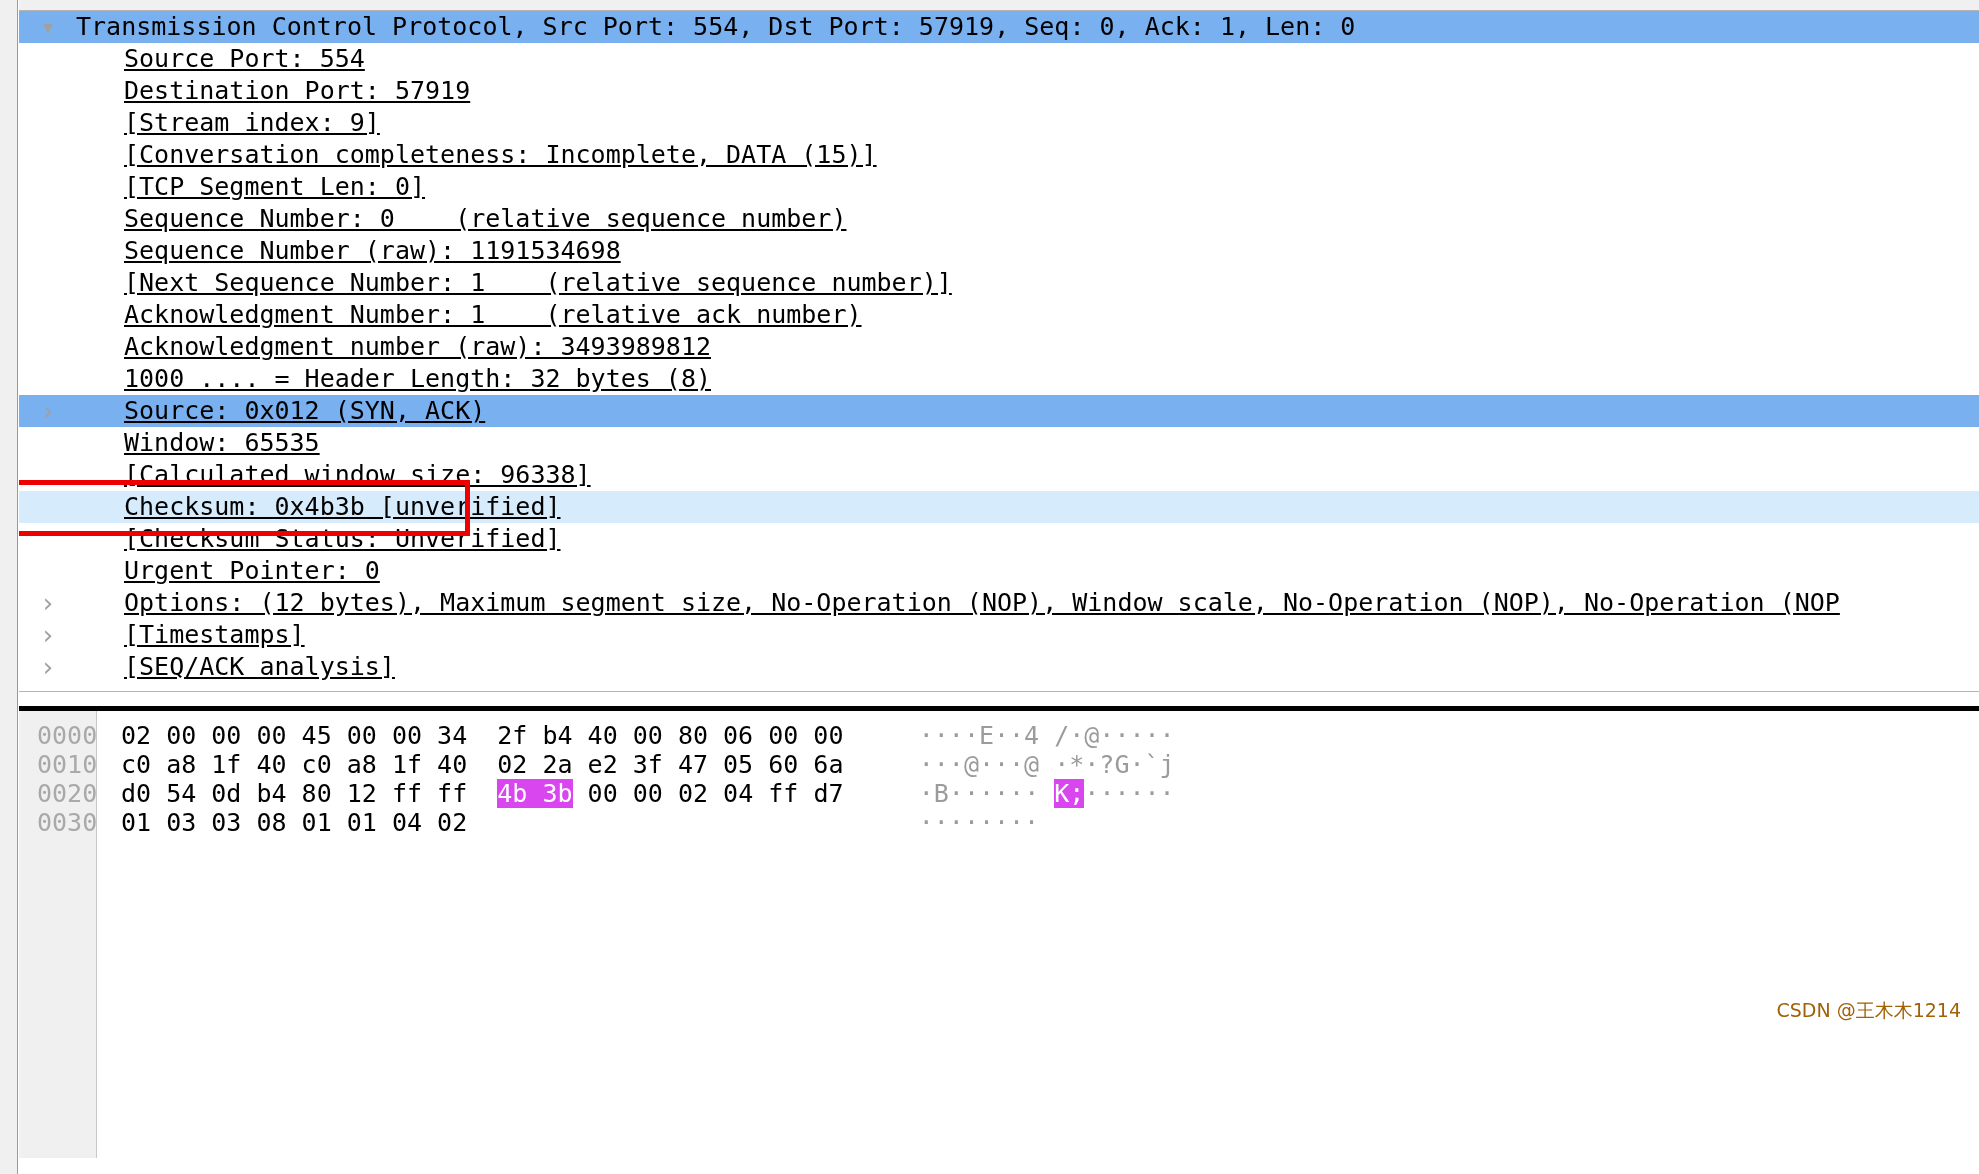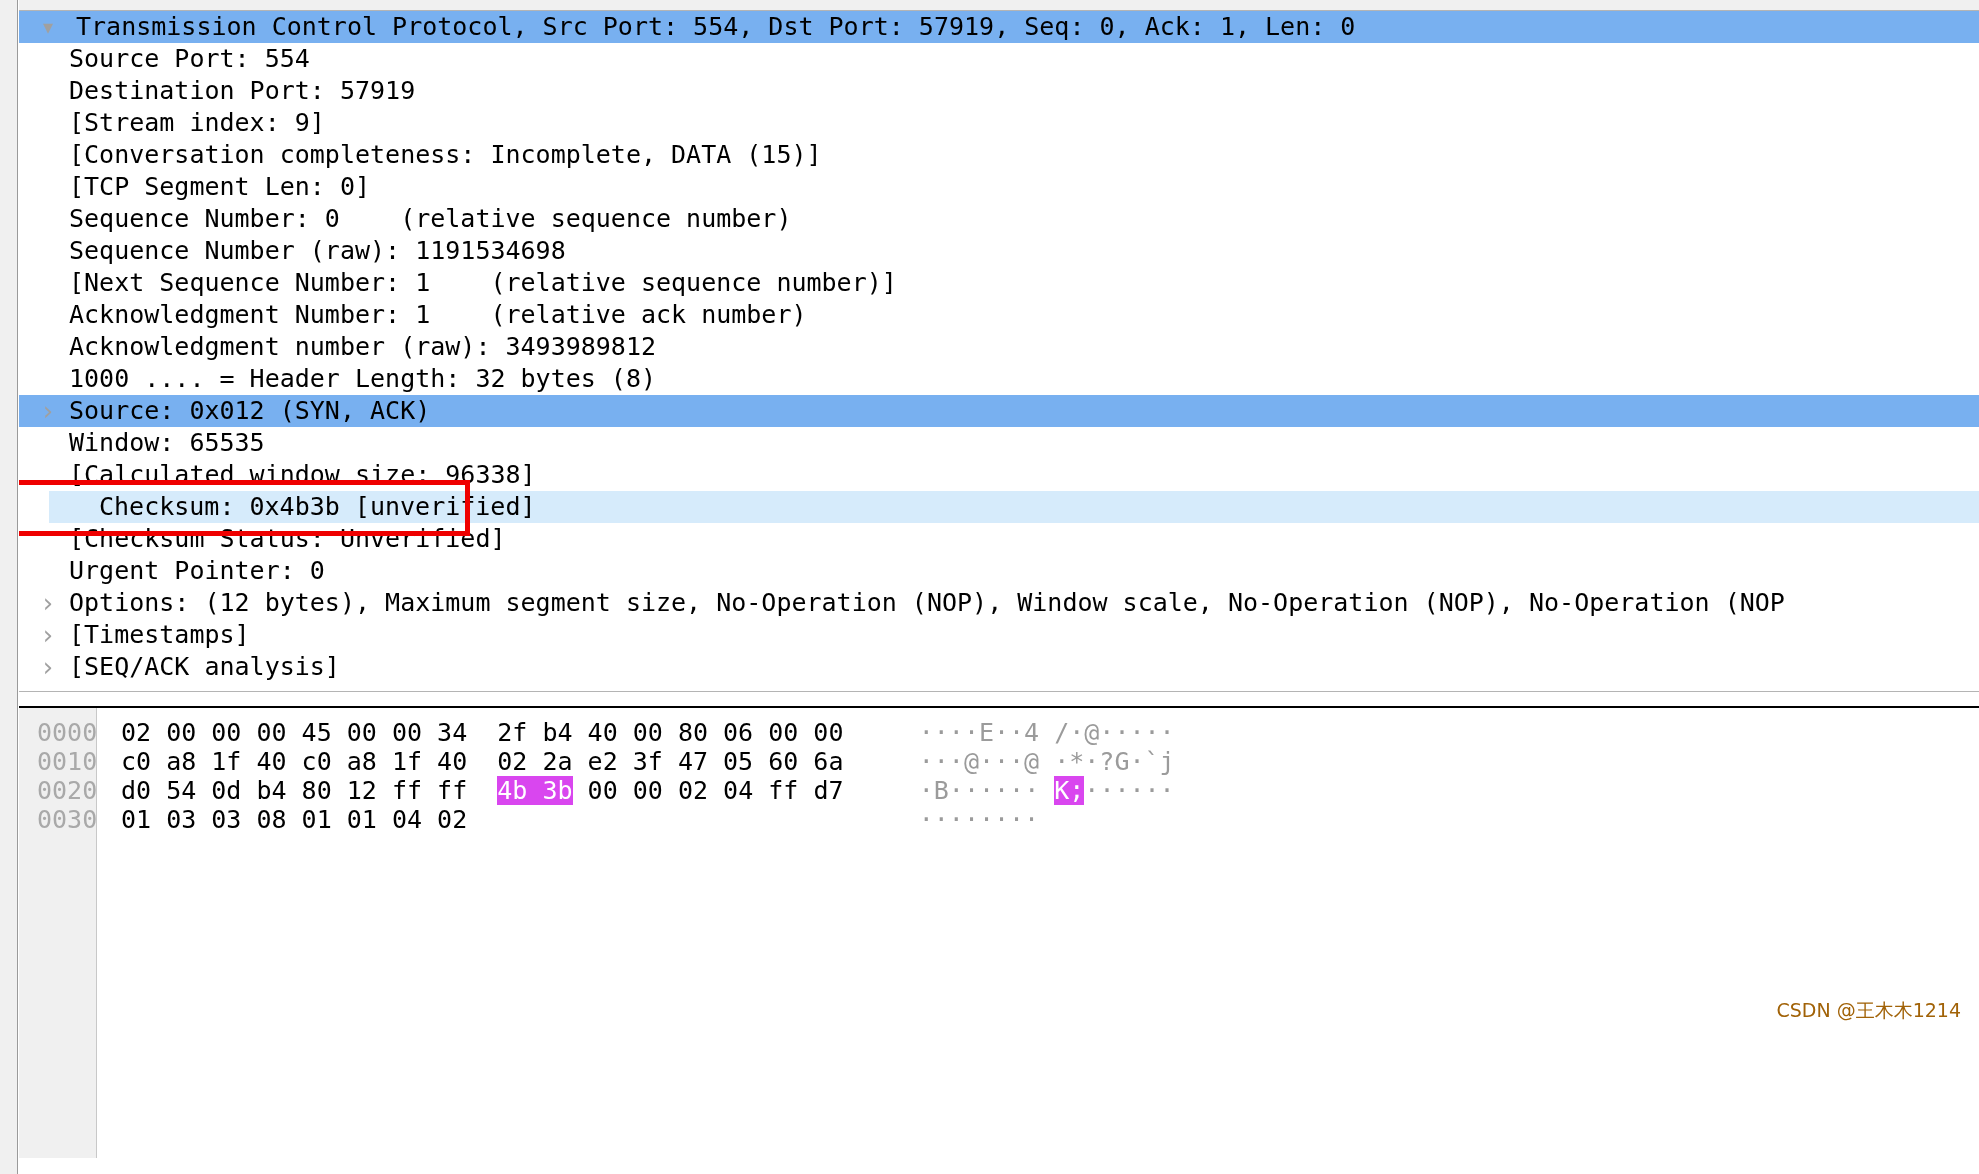--- a/index.html
+++ b/index.html
@@ -60,21 +60,20 @@
     white-space: pre;
     font-size: 25px;
     color: #000000;
     letter-spacing: 0px;
   }
   .tree-row.sel {
     background: #78b0f0;
   }
   .tree-row.hover {
     background: #d6ebfb;
-    margin-left: 30px;
   }
 
   .twisty {
     position: absolute;
     left: 0px;
     top: 0;
     width: 58px;
     height: 32px;
     text-align: center;
     color: #a0a0a0;
@@ -84,21 +83,21 @@
   }
   .twisty.open::before { content: "\25BE"; }
   .twisty.closed::before { content: "\203A"; font-size: 26px; }
 
   .rowtext {
     display: block;
     white-space: pre;
   }
   
   .d0 { padding-left: 57px; }
-  .d1 { padding-left: 50px; }
+  .d1 { padding-left: 105px; text-decoration: underline; }
 
   
   .red-box {
     position: absolute;
     left: 76px;
     top: 484px;
     width: 400px;
     height: 56px;
     border: 5px solid #ef0000;
     box-sizing: border-box;
@@ -107,21 +106,21 @@
   }
 
   
   .bytes-pane {
     position: absolute;
     left: 19px;
     top: 706px;
     width: 1960px;
     height: 452px;
     background: #ffffff;
-    border-top: 2px solid #000000;
+    border-top: 5px solid #000000;
     box-sizing: border-box;
     overflow: hidden;
   }
   .bytes-gutter {
     position: absolute;
     left: 0;
     top: 0;
     width: 78px;
     height: 452px;
     background: #f0f0f0;

